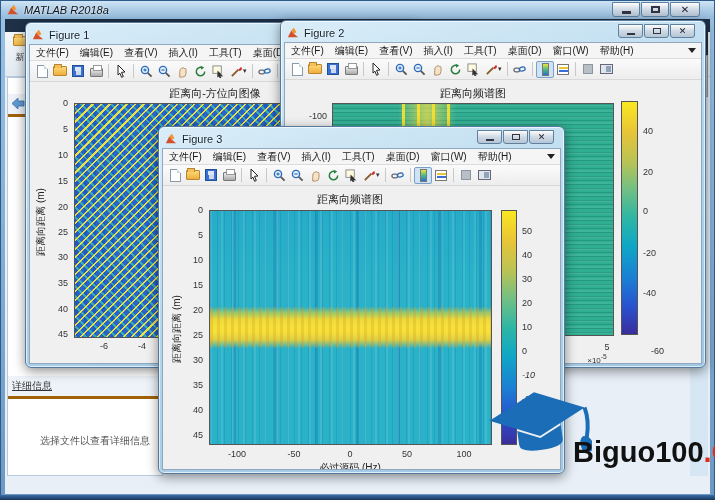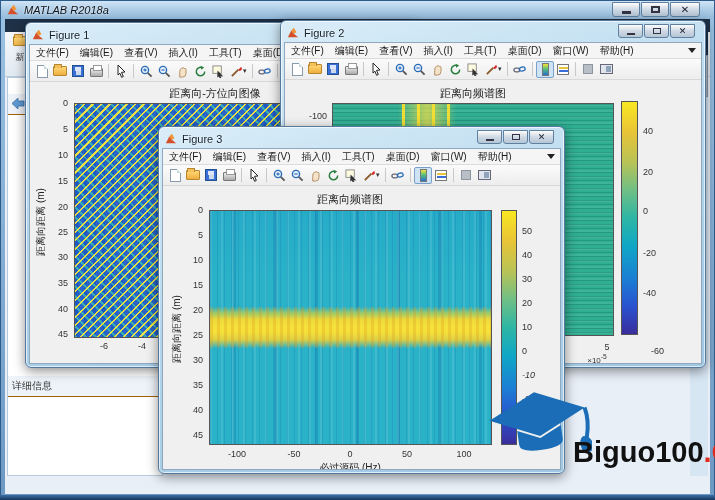--- a/index.html
+++ b/index.html
@@ -36,21 +36,21 @@
   .folder-ico { width:15px; height:10px; margin:0 auto;
     background:linear-gradient(180deg,#ffd977,#f0b54a); border:1px solid #b8862e;
     border-radius:1px; position:relative; }
   .folder-ico:before { content:""; position:absolute; left:0; top:-3px; width:7px; height:3px;
     background:#f3c05a; border:1px solid #b8862e; border-bottom:none; }
   .new-script span { font-size:9px; color:#333; }
   .left-col { position:absolute; left:2px; top:58px; bottom:18px; width:156px;
     background:#fff; border:1px solid #b7c9dc; }
   .back-arrow { position:absolute; left:2px; top:-0px; }
   .panel-hd { font-size:10px; color:#333; padding:3px 4px; background:#eef3f9;
-    border-bottom:1px solid #a16207; }
+    border-bottom:3px solid #a16207;text-decoration:underline; }
   .cf-row { position:absolute; left:0; right:0; top:16px; }
   .details-hd { position:absolute; left:0; right:0; top:298px; }
   .details-msg { position:absolute; left:0; right:0; top:356px; text-align:left;
     padding-left:32px; font-size:10px; color:#555; }
   .right-col { position:absolute; right:2px; top:0; width:18px; bottom:18px; }
   .right-dark { position:absolute; top:0; left:0; right:0; height:36px; background:#1e3147; }
   .right-gray { position:absolute; top:36px; left:0; right:0; height:42px;
     background:linear-gradient(180deg,#cfd4da,#aab3bd); border:1px solid #8d99a5; }
   .right-strip { position:absolute; top:78px; left:0; right:0; bottom:0; background:#d7e6f3; }
   .mini-ico { position:absolute; left:2px; width:13px; height:13px; background:#fff;
@@ -208,20 +208,21 @@
     <div class="left-col">
       <div class="panel-hd cf-row">
         <svg class="back-arrow" width="13" height="11" viewBox="0 0 13 11" style="position:static;vertical-align:-2px;margin-right:3px;">
           <polygon points="6,0 6,3 12,3 12,8 6,8 6,11 0,5.5" fill="#5f9bd4" stroke="#3c6ea8" stroke-width="0.8"></polygon>
         </svg>
         <span>当前文件夹</span>
       </div>
       <div class="panel-hd details-hd">
         <span>详细信息</span>
       </div>
+      <div class="details-msg">选择文件以查看详细信息</div>
     </div>
 
     <div class="right-col">
       <div class="right-dark"></div>
       <div class="right-gray"></div>
       <div class="right-strip"></div>
       <div class="mini-ico" style="top:82px;">
         <svg width="9" height="9" viewBox="0 0 10 10">
             <circle cx="4" cy="4" r="3" fill="none" stroke="#2b6cb8" stroke-width="1.5"></circle>
             <line x1="6.2" y1="6.2" x2="9" y2="9" stroke="#2b6cb8" stroke-width="1.5"></line>

